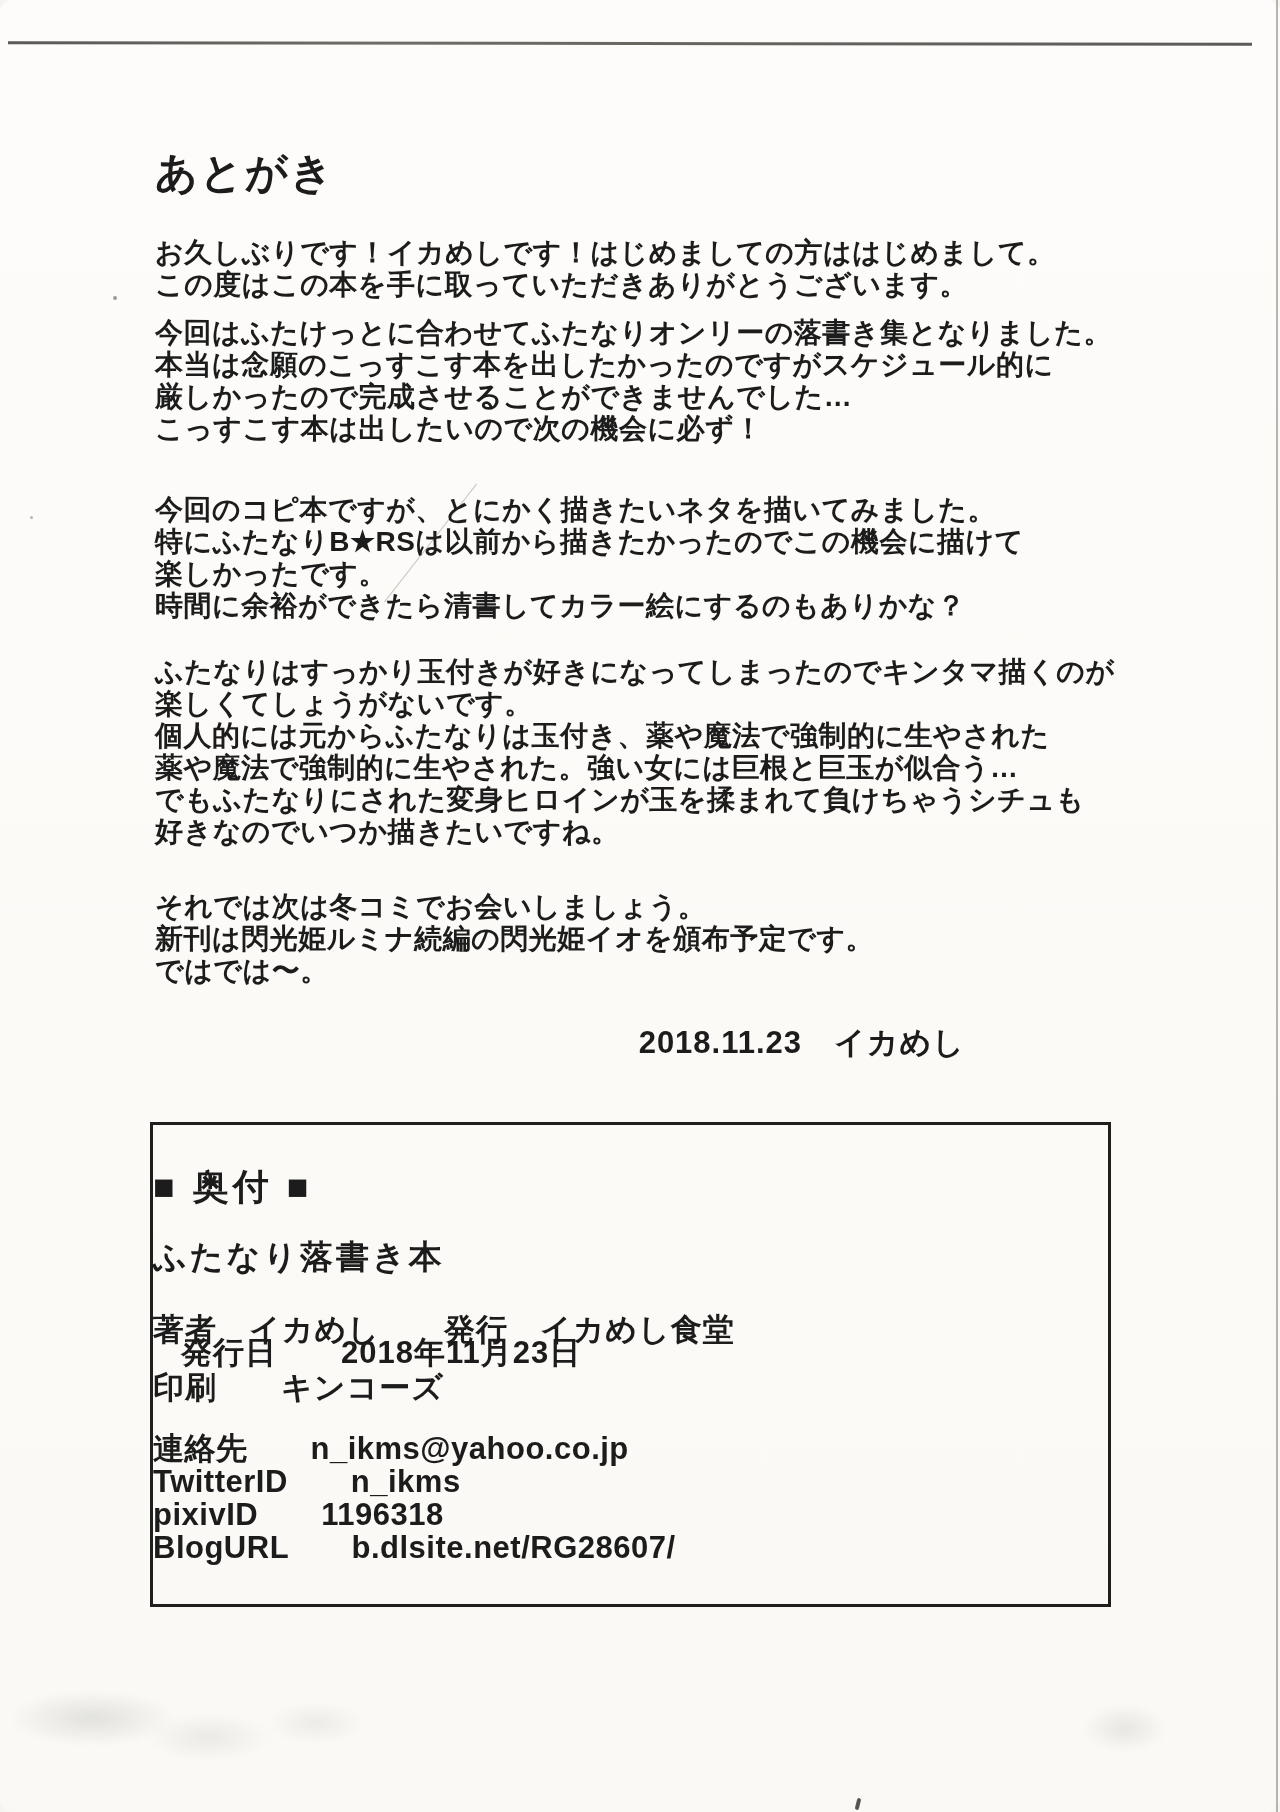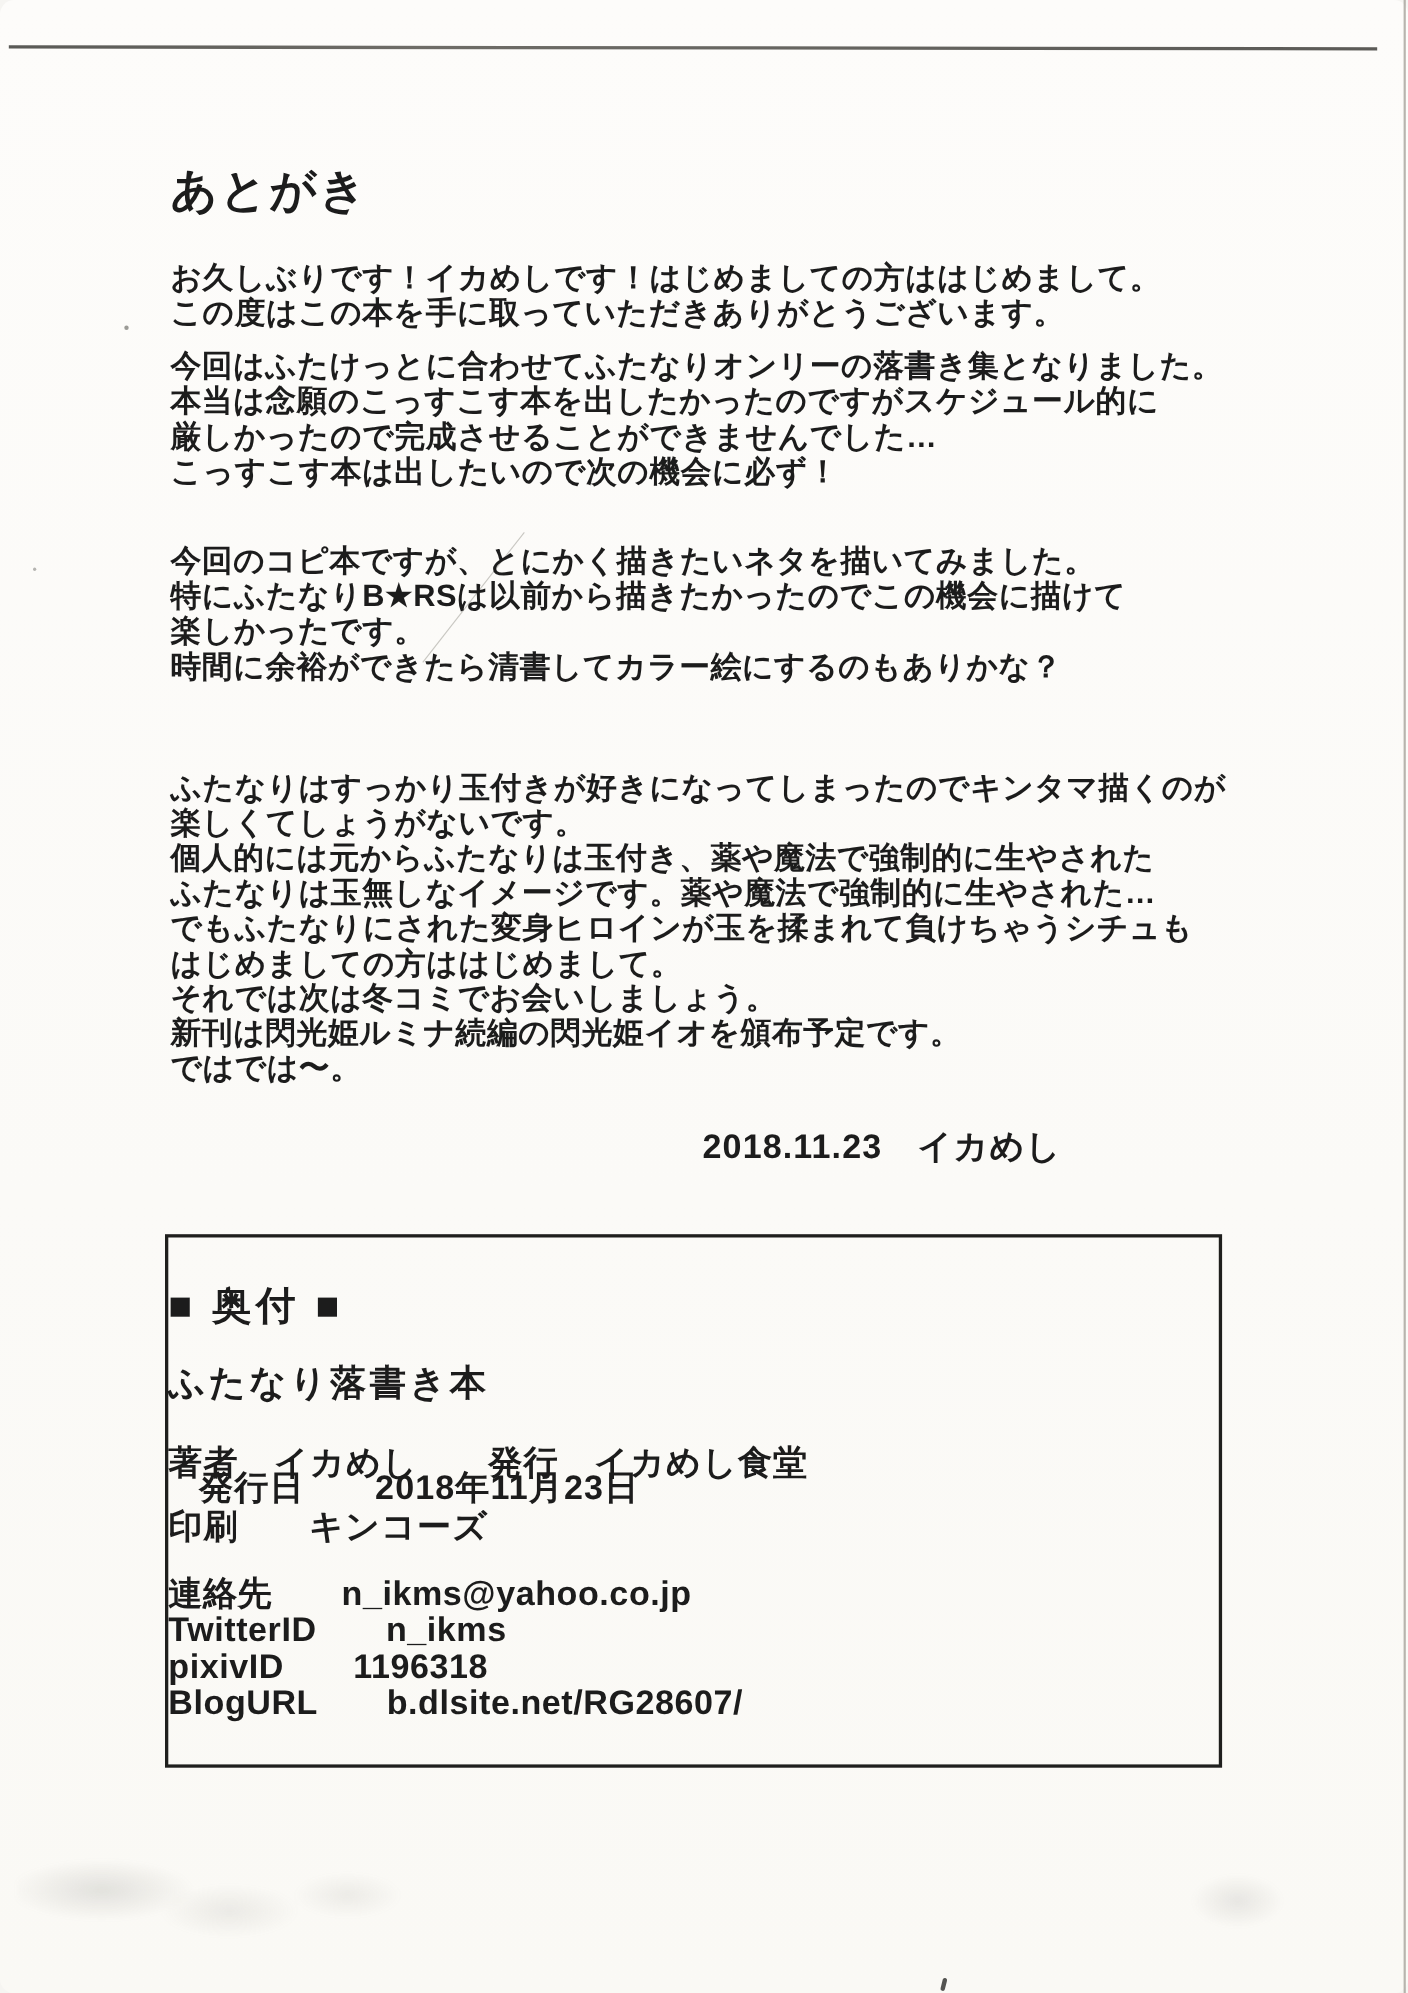--- a/index.html
+++ b/index.html
@@ -104,21 +104,21 @@
     left: 155px;
     width: 910px;
     font-size: 28px;
     line-height: 32px;
     letter-spacing: 0.5px;
   }
   .para .line { white-space: nowrap; }
   .para-1 { top: 237px; }
   .para-2 { top: 317px; }
   .para-3 { top: 494px; }
-  .para-4 { top: 656px; margin-top: 44px; }
+  .para-4 { top: 656px; }
   .para-5 { top: 891px; }
   .signature {
     position: absolute;
     left: 0;
     top: 1022px;
     width: 965px;
     text-align: right;
     font-size: 31px;
     font-weight: 600;
     letter-spacing: 1px;
@@ -179,23 +179,23 @@
     <div class="line">今回のコピ本ですが、とにかく描きたいネタを描いてみました。</div>
     <div class="line">特にふたなりB★RSは以前から描きたかったのでこの機会に描けて</div>
     <div class="line">楽しかったです。</div>
     <div class="line">時間に余裕ができたら清書してカラー絵にするのもありかな？</div>
   </div>
 
   <div class="jp para para-4">
     <div class="line">ふたなりはすっかり玉付きが好きになってしまったのでキンタマ描くのが</div>
     <div class="line">楽しくてしょうがないです。</div>
     <div class="line">個人的には元からふたなりは玉付き、薬や魔法で強制的に生やされた</div>
-    <div class="line">ふたなりは玉無しなイメージです。薬や魔法で強制的に生やされた…</div>
+    <div class="line">薬や魔法で強制的に生やされた。強い女には巨根と巨玉が似合う…</div>
     <div class="line">でもふたなりにされた変身ヒロインが玉を揉まれて負けちゃうシチュも</div>
-    <div class="line">はじめましての方ははじめまして。</div>
+    <div class="line">好きなのでいつか描きたいですね。</div>
   </div>
 
   <div class="jp para para-5">
     <div class="line">それでは次は冬コミでお会いしましょう。</div>
     <div class="line">新刊は閃光姫ルミナ続編の閃光姫イオを頒布予定です。</div>
     <div class="line">ではでは〜。</div>
   </div>
 
   <div class="jp signature">2018.11.23　イカめし</div>
 

